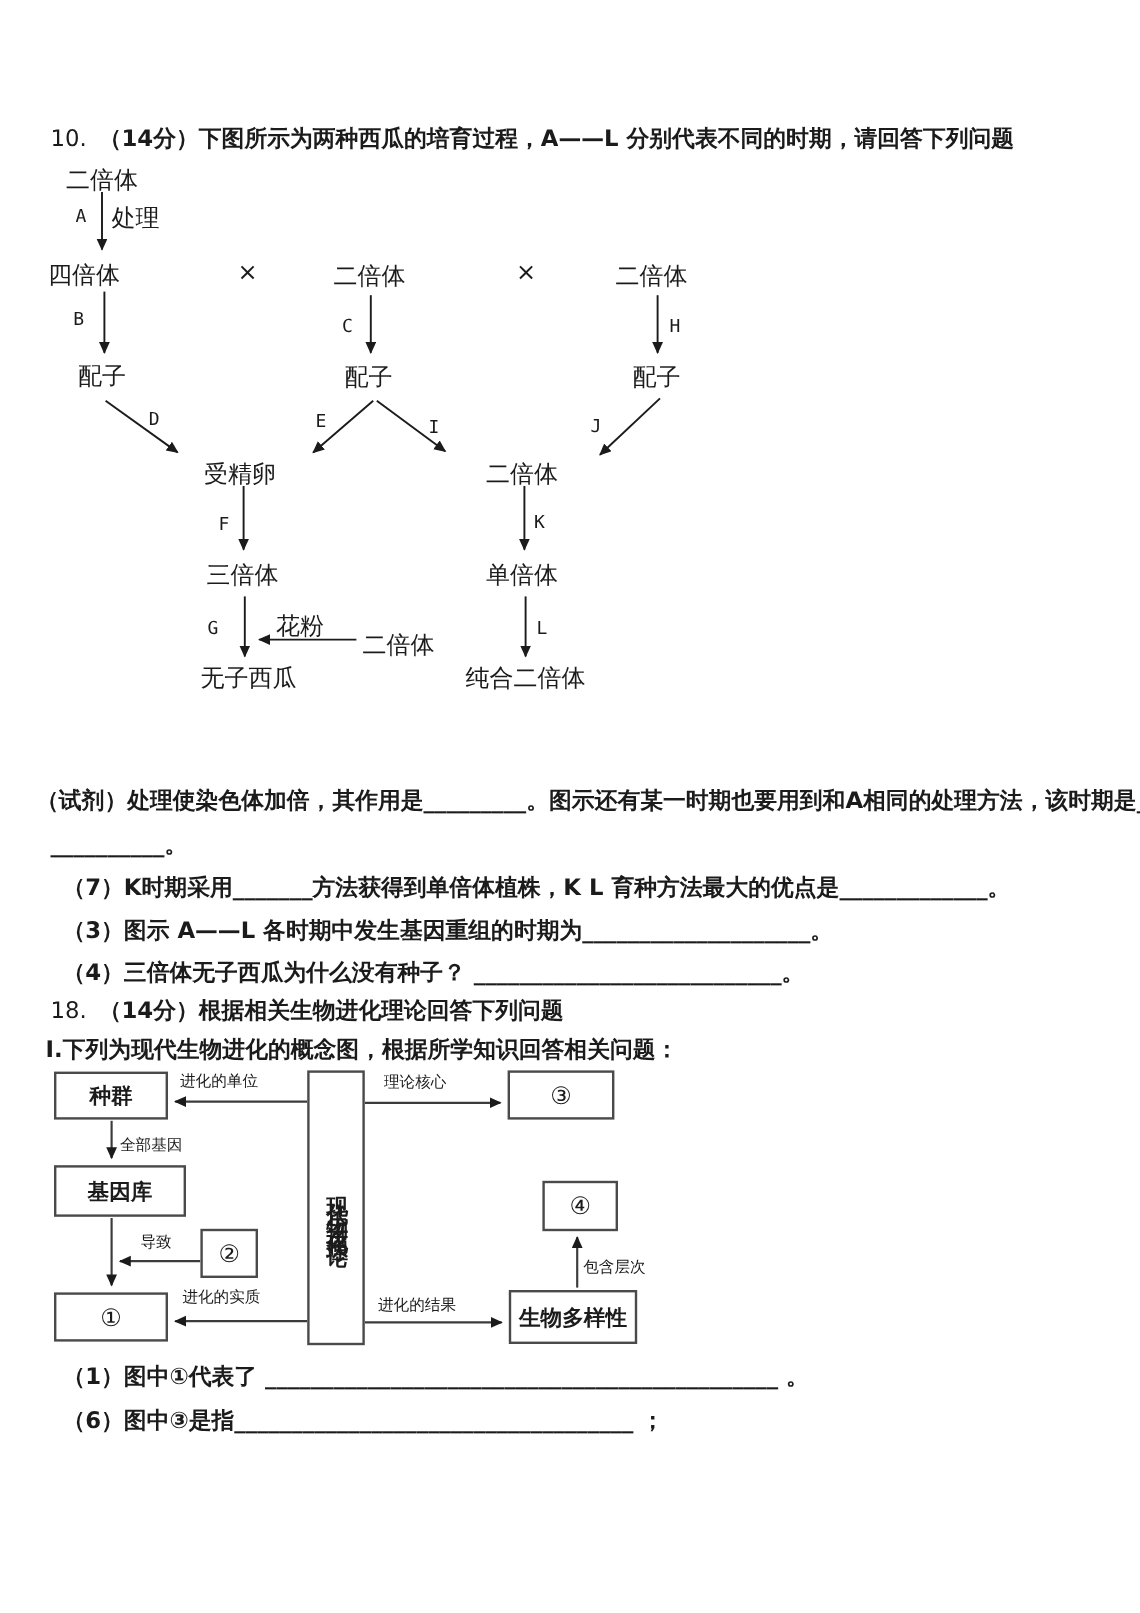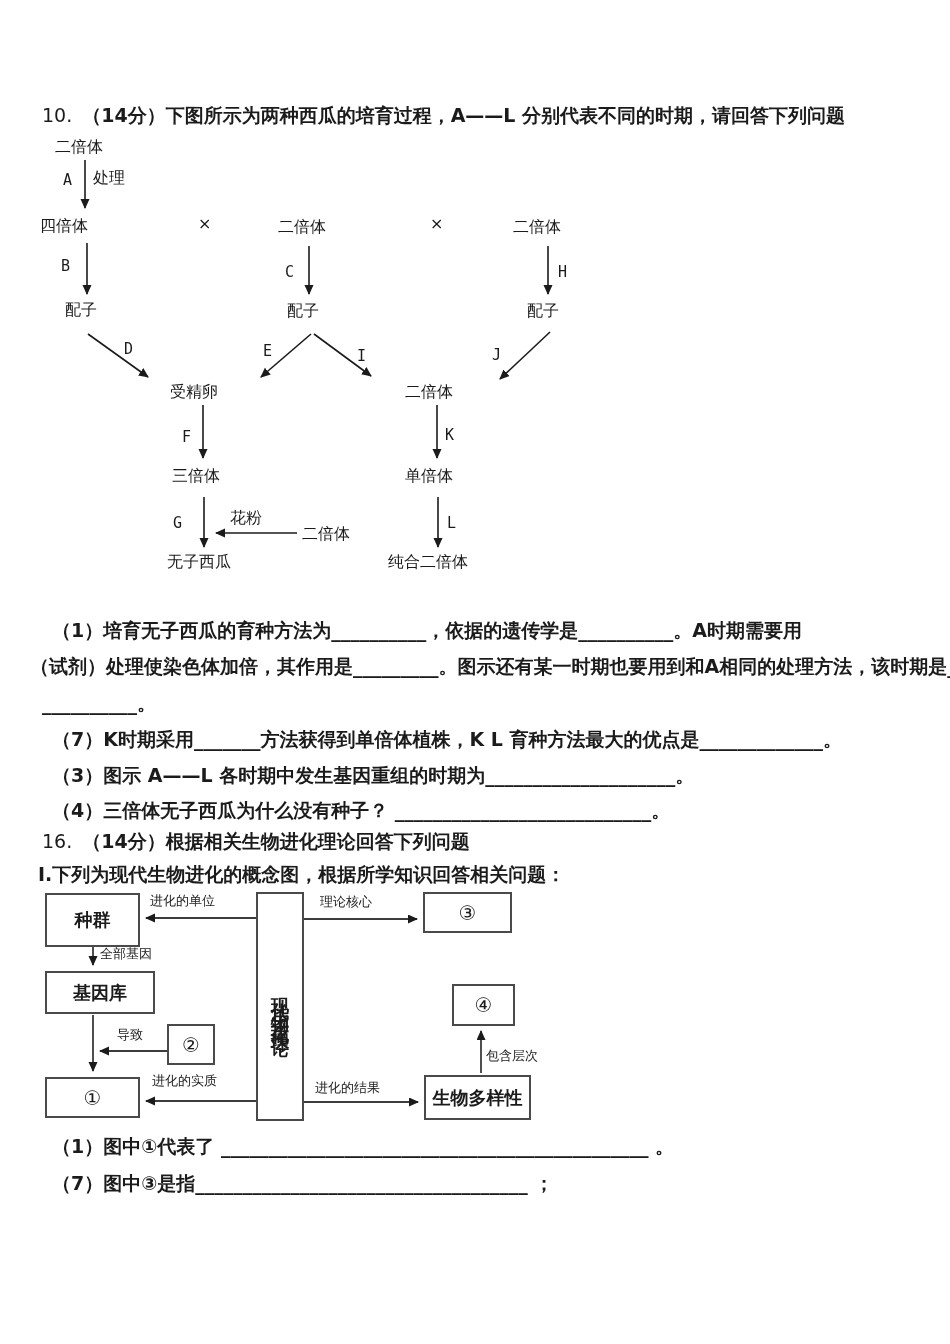--- a/index.html
+++ b/index.html
@@ -1,20 +1,20 @@
 <!DOCTYPE html>
 <html><head>
 <meta charset="utf-8">
 <style>
   html,body{margin:0;padding:0;background:#ffffff;}
   .page{position:relative;width:950px;height:1344px;background:#ffffff;overflow:hidden;
         font-family:"DejaVu Sans","Liberation Sans",sans-serif;color:#1b1b1b;}
   .qtext{position:absolute;font-size:19px;font-weight:bold;white-space:nowrap;}
   .qnum{font-weight:normal;margin-right:10px;}
-  .dtext{position:absolute;font-size:16px;font-weight:normal;white-space:nowrap;}
+  .dtext{position:absolute;font-size:20px;font-weight:normal;white-space:nowrap;}
   .dletter{position:absolute;font-size:15px;font-family:"DejaVu Sans Mono","Liberation Mono",monospace;white-space:nowrap;}
   .cbox{position:absolute;border:2px solid #4a4a4a;box-sizing:border-box;display:flex;
         align-items:center;justify-content:center;font-size:18px;font-weight:bold;background:#fff;}
   .cbox .num{font-size:20px;font-weight:normal;}
   .vtext{writing-mode:vertical-rl;text-orientation:upright;letter-spacing:6px;line-height:44px;}
   .clabel{position:absolute;font-size:13px;font-weight:normal;white-space:nowrap;text-align:center;}
   svg.overlay{position:absolute;left:0;top:0;pointer-events:none;}
 </style>
 </head>
 <body>
@@ -89,33 +89,32 @@
   <span class="dtext" style="left:405px;top:466px">单倍体</span>
 
   <span class="dletter" style="left:173px;top:514px">G</span>
   <span class="dtext" style="left:230px;top:508px">花粉</span>
   <span class="dtext" style="left:302px;top:524px">二倍体</span>
   <span class="dletter" style="left:447px;top:514px">L</span>
 
   <span class="dtext" style="left:167px;top:552px">无子西瓜</span>
   <span class="dtext" style="left:388px;top:552px">纯合二倍体</span>
 
-  <div class="qtext" style="left:52px;top:618px">（1）培育无子西瓜的育种方法为__________，依据的遗传学是__________。A时期需要用</div>
   <div class="qtext" style="left:30px;top:654px">（试剂）处理使染色体加倍，其作用是_________。图示还有某一时期也要用到和A相同的处理方法，该时期是_</div>
   <div class="qtext" style="left:42px;top:691px">__________。</div>
   <div class="qtext" style="left:52px;top:727px">（7）K时期采用_______方法获得到单倍体植株，K L 育种方法最大的优点是_____________。</div>
   <div class="qtext" style="left:52px;top:763px">（3）图示 A——L 各时期中发生基因重组的时期为____________________。</div>
   <div class="qtext" style="left:52px;top:798px">（4）三倍体无子西瓜为什么没有种子？ ___________________________。</div>
 
   <div class="qtext" style="left:42px;top:829px">
-    <span class="qnum">16.</span><span>（14分）根据相关生物进化理论回答下列问题</span>
+    <span class="qnum">18.</span><span>（14分）根据相关生物进化理论回答下列问题</span>
   </div>
   <div class="qtext" style="left:38px;top:862px">I.下列为现代生物进化的概念图，根据所学知识回答相关问题：</div>
 
-  <div class="cbox" style="left:45px;top:893px;width:95px;height:54px">
+  <div class="cbox" style="left:45px;top:893px;width:95px;height:40px">
       <span>种群</span>
     </div>
   <div class="cbox" style="left:45px;top:971px;width:110px;height:43px">
       <span>基因库</span>
     </div>
   <div class="cbox" style="left:45px;top:1077px;width:95px;height:41px">
       <span class="num">①</span>
     </div>
   <div class="cbox" style="left:167px;top:1024px;width:48px;height:41px">
       <span class="num">②</span>
@@ -135,15 +134,15 @@
 
   <span class="clabel" style="left:150px;top:892px">进化的单位</span>
   <span class="clabel" style="left:320px;top:893px">理论核心</span>
   <span class="clabel" style="left:100px;top:945px">全部基因</span>
   <span class="clabel" style="left:117px;top:1026px">导致</span>
   <span class="clabel" style="left:152px;top:1072px">进化的实质</span>
   <span class="clabel" style="left:315px;top:1079px">进化的结果</span>
   <span class="clabel" style="left:486px;top:1047px">包含层次</span>
 
   <div class="qtext" style="left:52px;top:1134px">（1）图中①代表了 _____________________________________________ 。</div>
-  <div class="qtext" style="left:52px;top:1171px">（7）图中③是指___________________________________ ；</div>
+  <div class="qtext" style="left:52px;top:1171px">（6）图中③是指___________________________________ ；</div>
 
 </div>
 
 </body></html>

